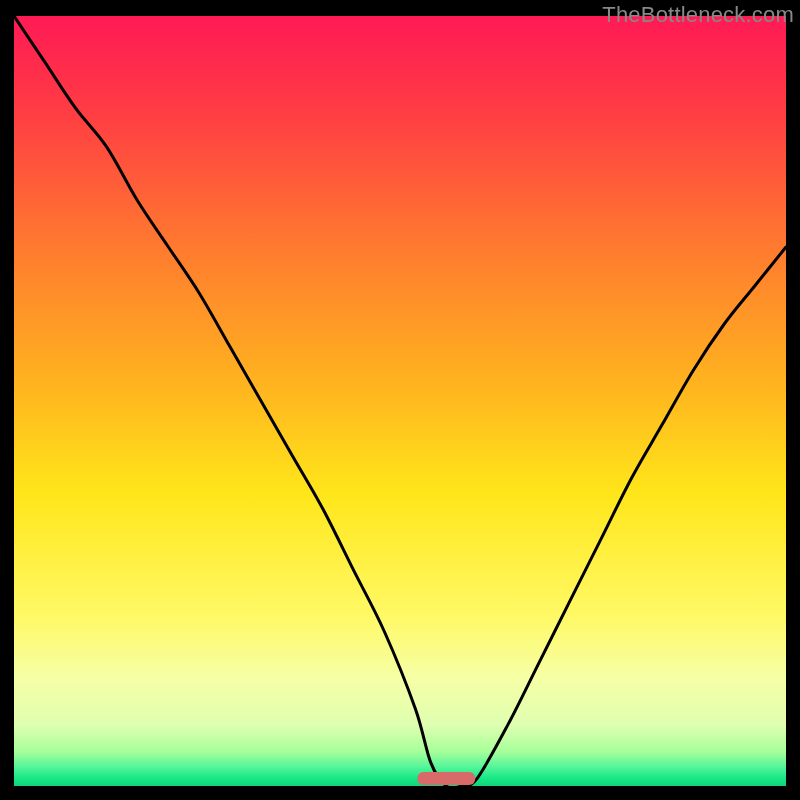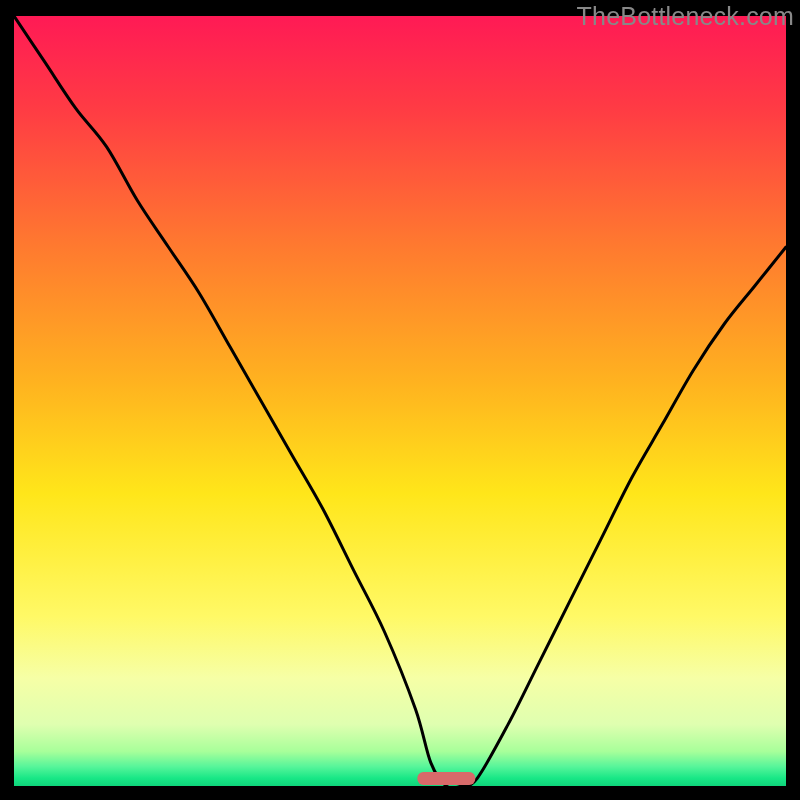--- a/index.html
+++ b/index.html
@@ -16,21 +16,21 @@
     top: 16px;
     width: 772px;
     height: 770px;
     background: #000;
   }
   .watermark {
     position: absolute;
     top: 2px;
     right: 6px;
     font-family: Arial, Helvetica, sans-serif;
-    font-size: 25px;
+    font-size: 22px;
     color: #888;
     letter-spacing: 0.2px;
   }
   svg.plot {
     position: absolute;
     left: 0;
     top: 0;
     width: 772px;
     height: 770px;
   }

